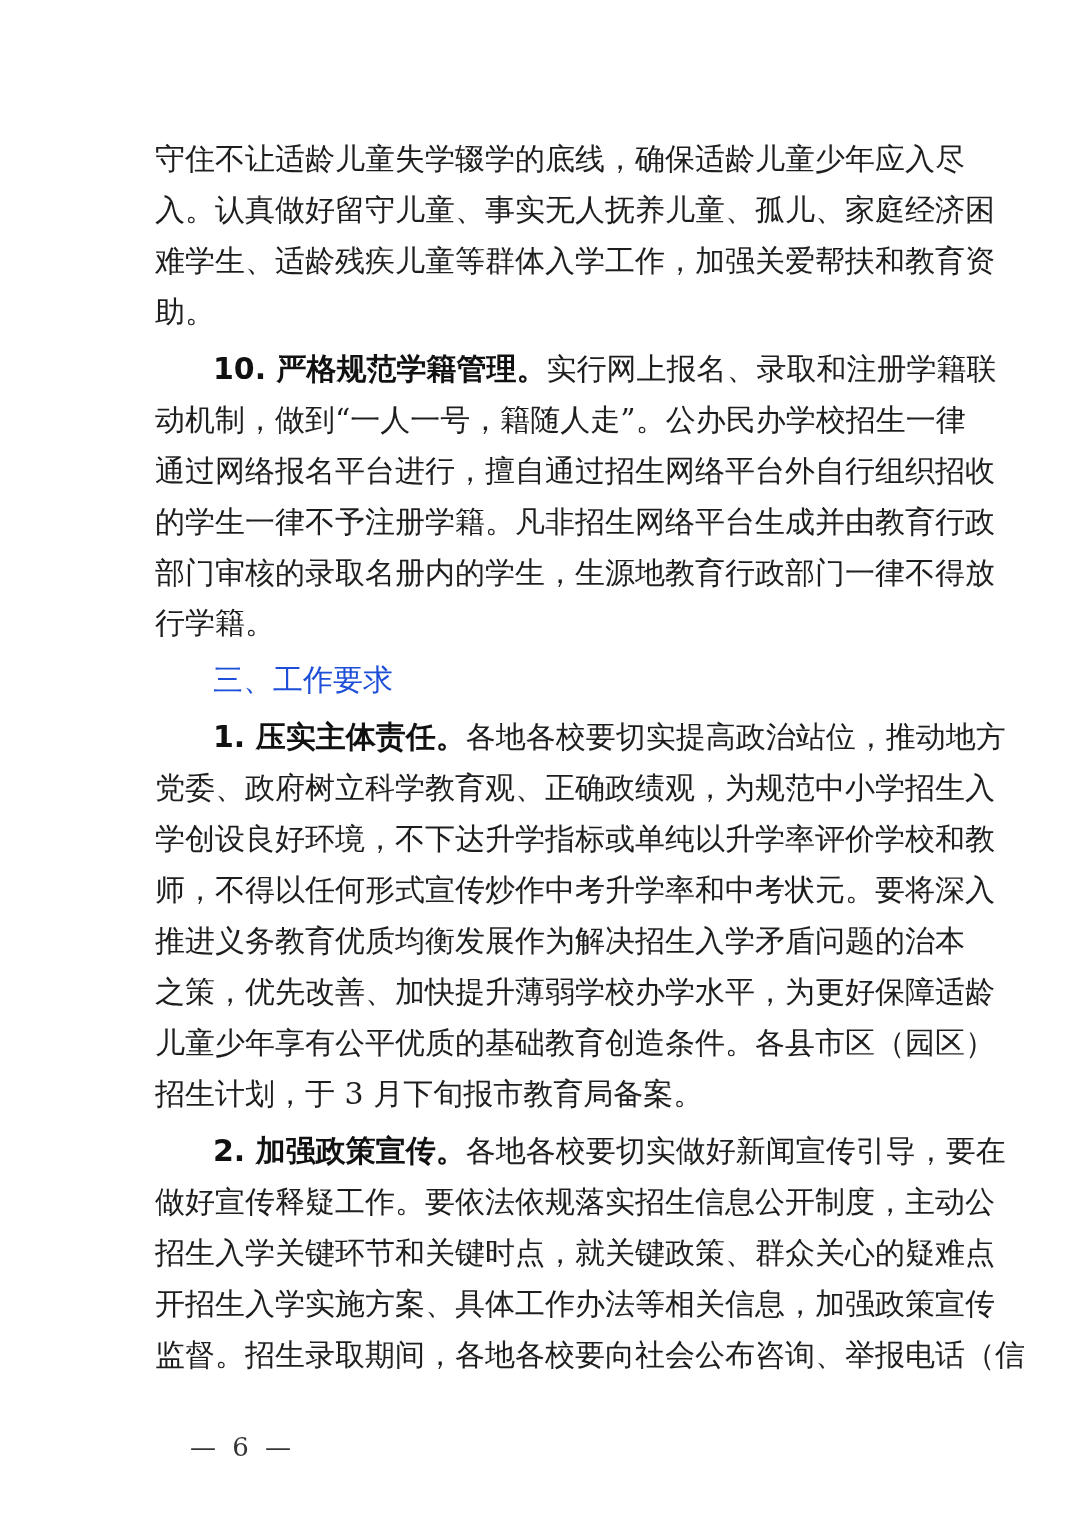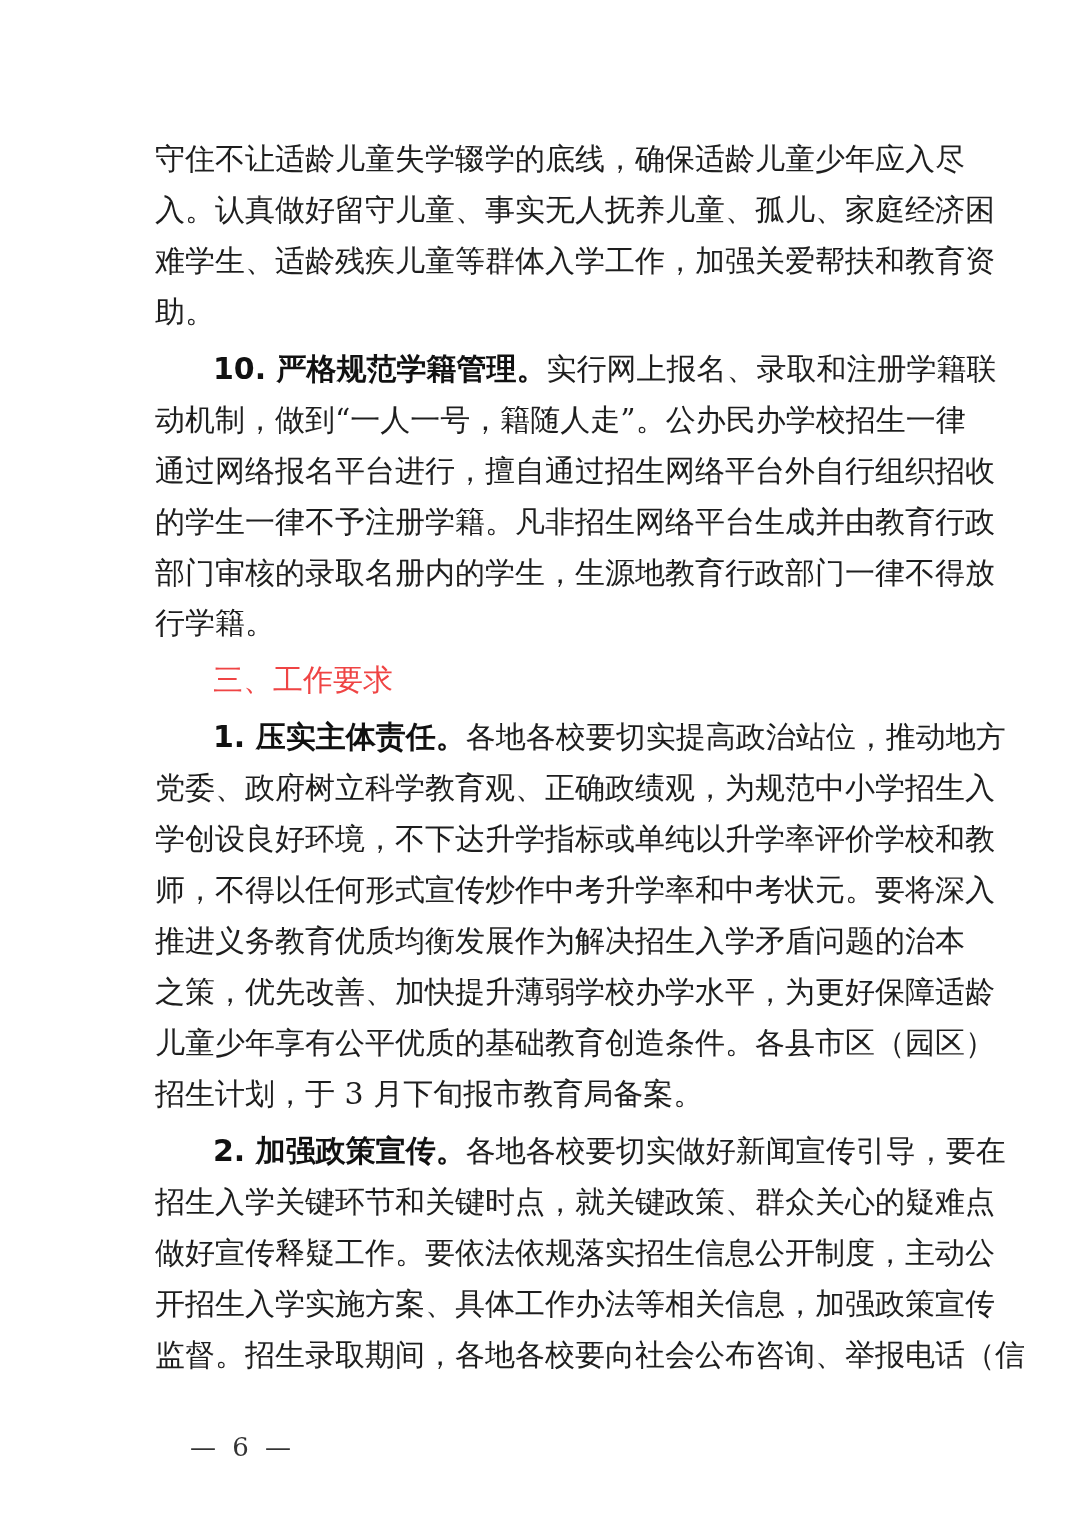--- a/index.html
+++ b/index.html
@@ -38,21 +38,21 @@
       margin-top: 6px;
     }
     .bold {
       font-family: "DejaVu Sans", "Liberation Sans", sans-serif;
       font-weight: bold;
       color: #111;
     }
     .heading {
       font-family: "DejaVu Sans", "Liberation Sans", sans-serif;
       font-weight: normal;
-      color: #ef4444;
+      color: #1d4ed8;
       text-align-last: left;
     }
     .page-number {
       position: absolute;
       left: 190px;
       top: 1432px;
       font-family: "DejaVu Serif", "Liberation Serif", serif;
       font-size: 26px;
       color: #333;
       letter-spacing: 4px;
@@ -87,21 +87,21 @@
     <div class="line">学创设良好环境，不下达升学指标或单纯以升学率评价学校和教</div>
     <div class="line">师，不得以任何形式宣传炒作中考升学率和中考状元。要将深入</div>
     <div class="line">推进义务教育优质均衡发展作为解决招生入学矛盾问题的治本</div>
     <div class="line">之策，优先改善、加快提升薄弱学校办学水平，为更好保障适龄</div>
     <div class="line">儿童少年享有公平优质的基础教育创造条件。各县市区（园区）</div>
     <div class="line last">招生计划，于 3 月下旬报市教育局备案。</div>
   </div>
 
   <div class="paragraph">
     <div class="line indent"><span class="bold">2. 加强政策宣传。</span><span>各地各校要切实做好新闻宣传引导，要在</span></div>
+    <div class="line">做好宣传释疑工作。要依法依规落实招生信息公开制度，主动公</div>
     <div class="line">招生入学关键环节和关键时点，就关键政策、群众关心的疑难点</div>
-    <div class="line">做好宣传释疑工作。要依法依规落实招生信息公开制度，主动公</div>
     <div class="line">开招生入学实施方案、具体工作办法等相关信息，加强政策宣传</div>
     <div class="line">监督。招生录取期间，各地各校要向社会公布咨询、举报电话（信</div>
   </div>
 
 </div>
 
 <div class="page-number">— 6 —</div>
 
 </body></html>

